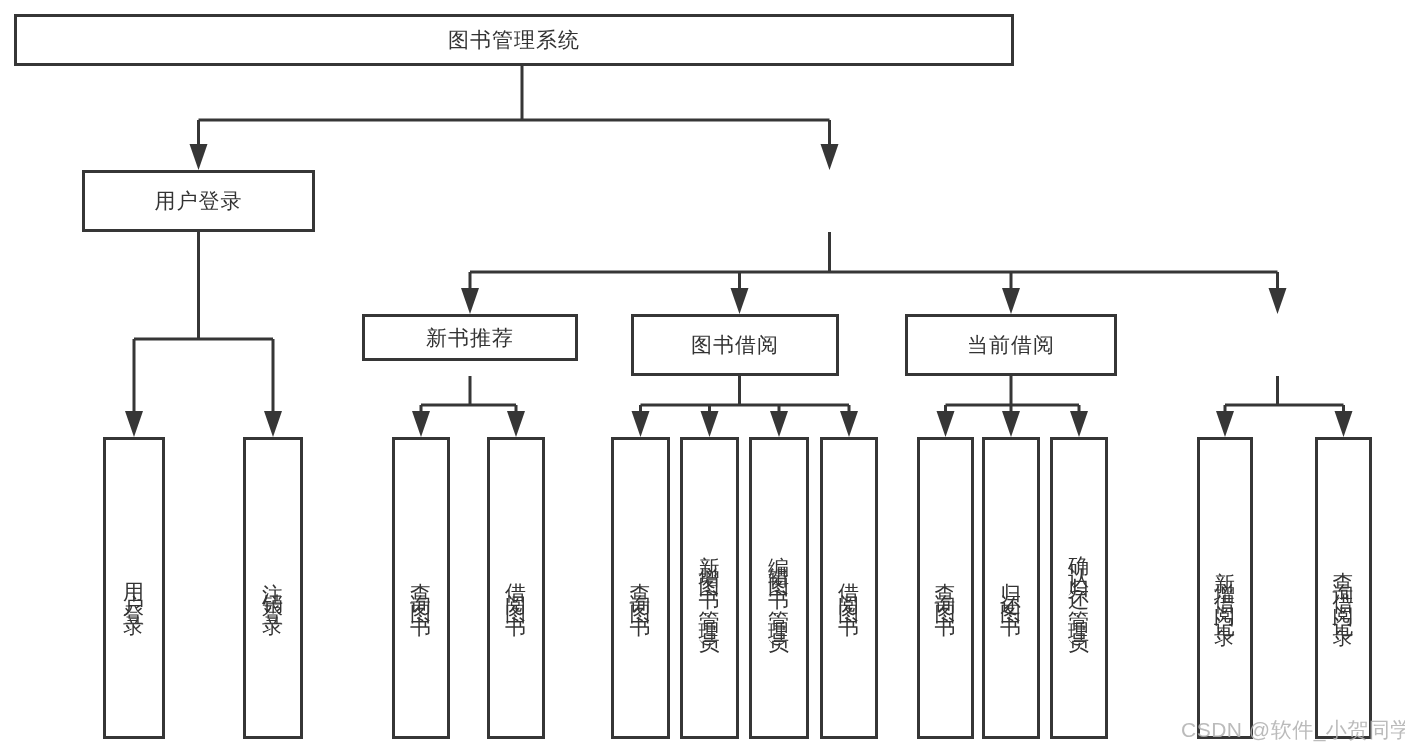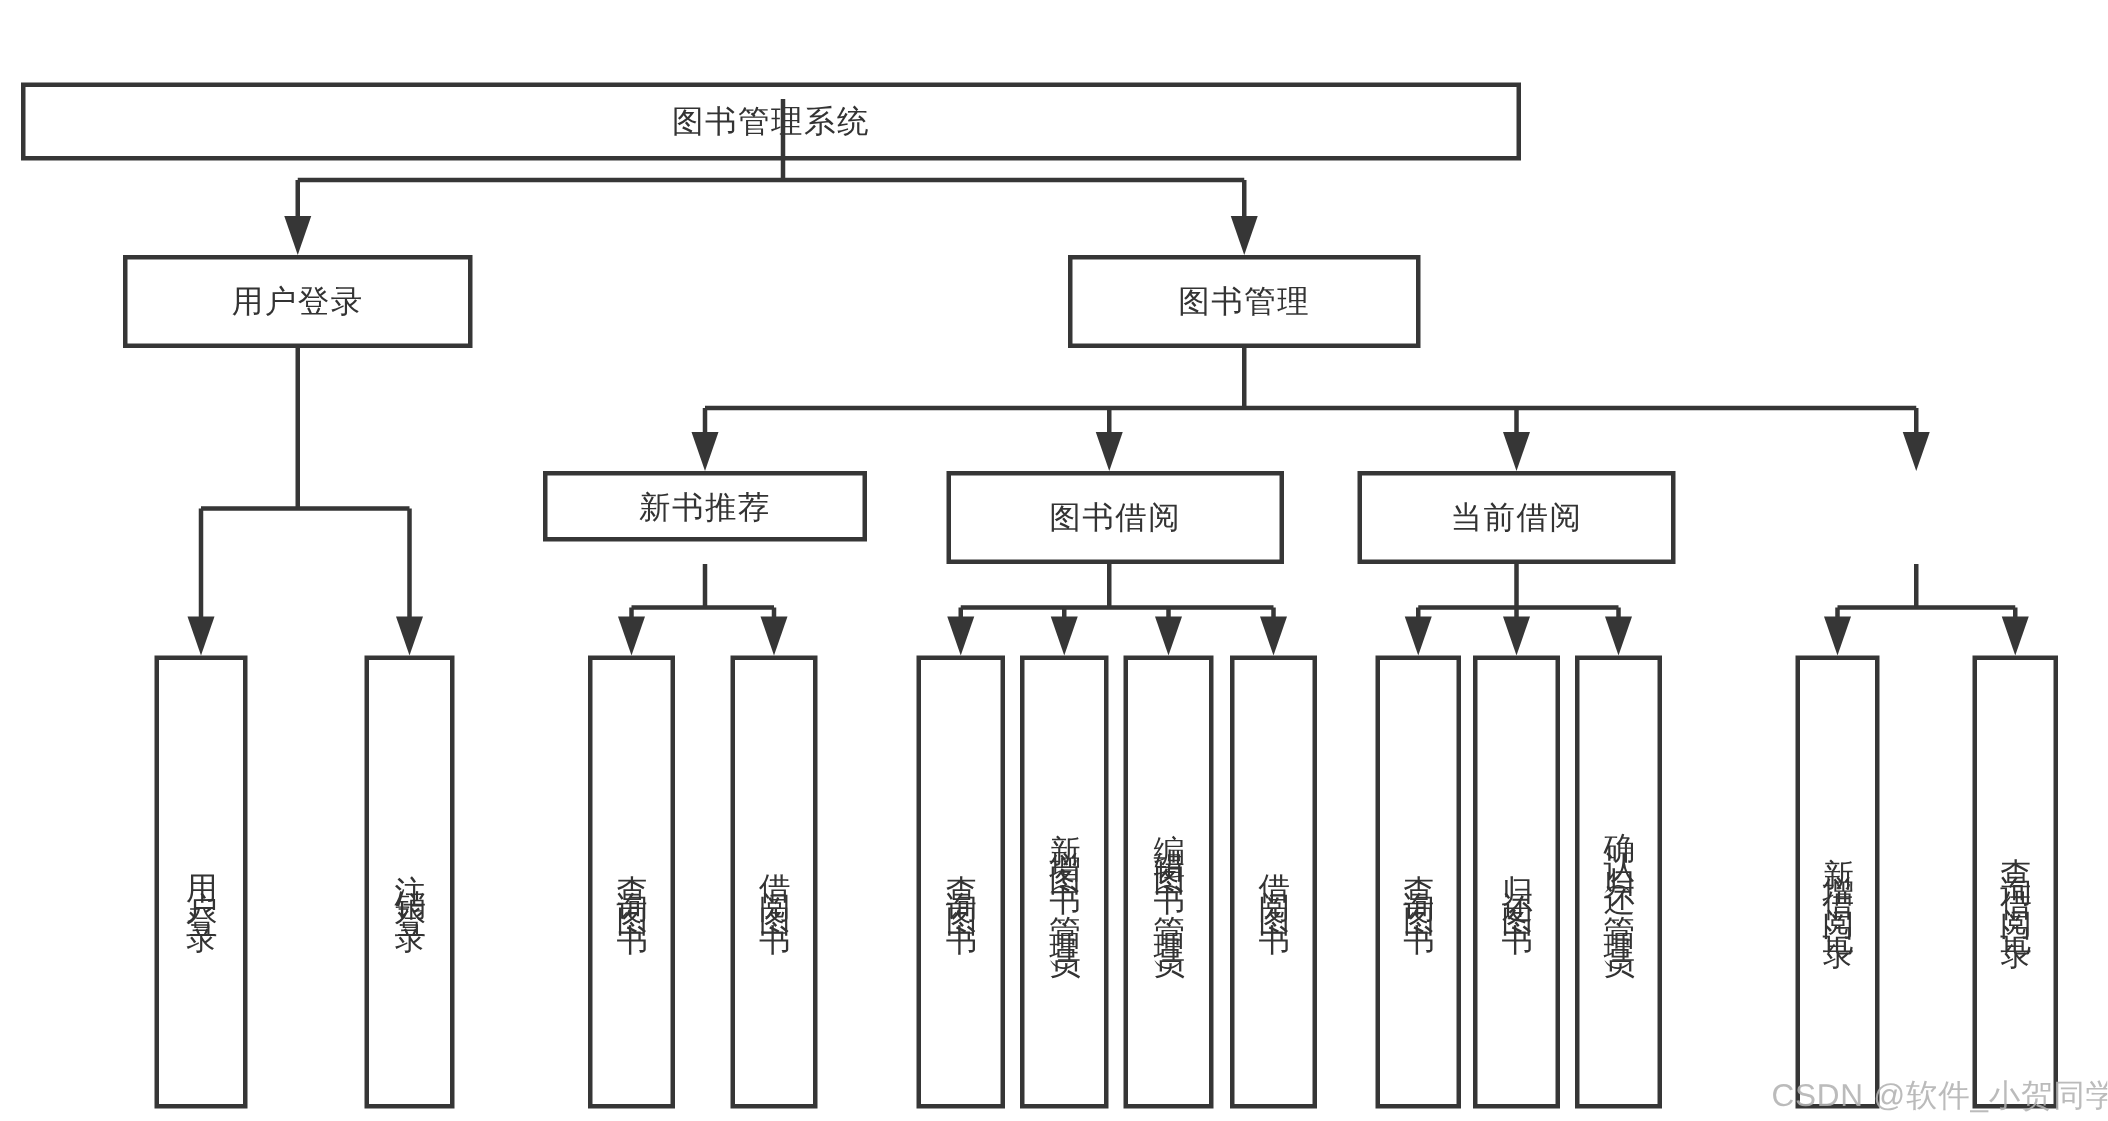--- a/index.html
+++ b/index.html
@@ -48,35 +48,32 @@
     white-space: nowrap;
     z-index: 5;
     letter-spacing: 0.5px;
   }
 </style>
 </head>
 <body>
 
 <div class="canvas">
 
-  <div class="node" style="left:14px; top:14px; width:1000px; height:52px;margin-top:41px;">
+  <div class="node" style="left:14px; top:14px; width:1000px; height:52px;">
     <span>图书管理系统</span>
   </div>
 
   <div class="node" style="left:82px; top:170px; width:233px; height:62px;">
     <span>用户登录</span>
   </div>
-  <div class="node" style="left:712px; top:170px; width:235px; height:62px;">
-    <span>图书管理</span>
-  </div>
 
   <div class="node" style="left:362px; top:314px; width:216px; height:47px;">
     <span>新书推荐</span>
   </div>
-  <div class="node" style="left:631px; top:314px; width:225px; height:62px;">
+  <div class="node" style="left:631px; top:314px; width:208px; height:62px;">
     <span>图书借阅</span>
   </div>
   <div class="node" style="left:905px; top:314px; width:212px; height:62px;justify-content:center;">
     <span>当前借阅</span>
   </div>
 
   <div class="node vnode" style="left:103px; top:437px; width:62px; height:302px;">
     <span class="vtext">用户登录</span>
   </div>
   <div class="node vnode" style="left:243px; top:437px; width:60px; height:302px;">

